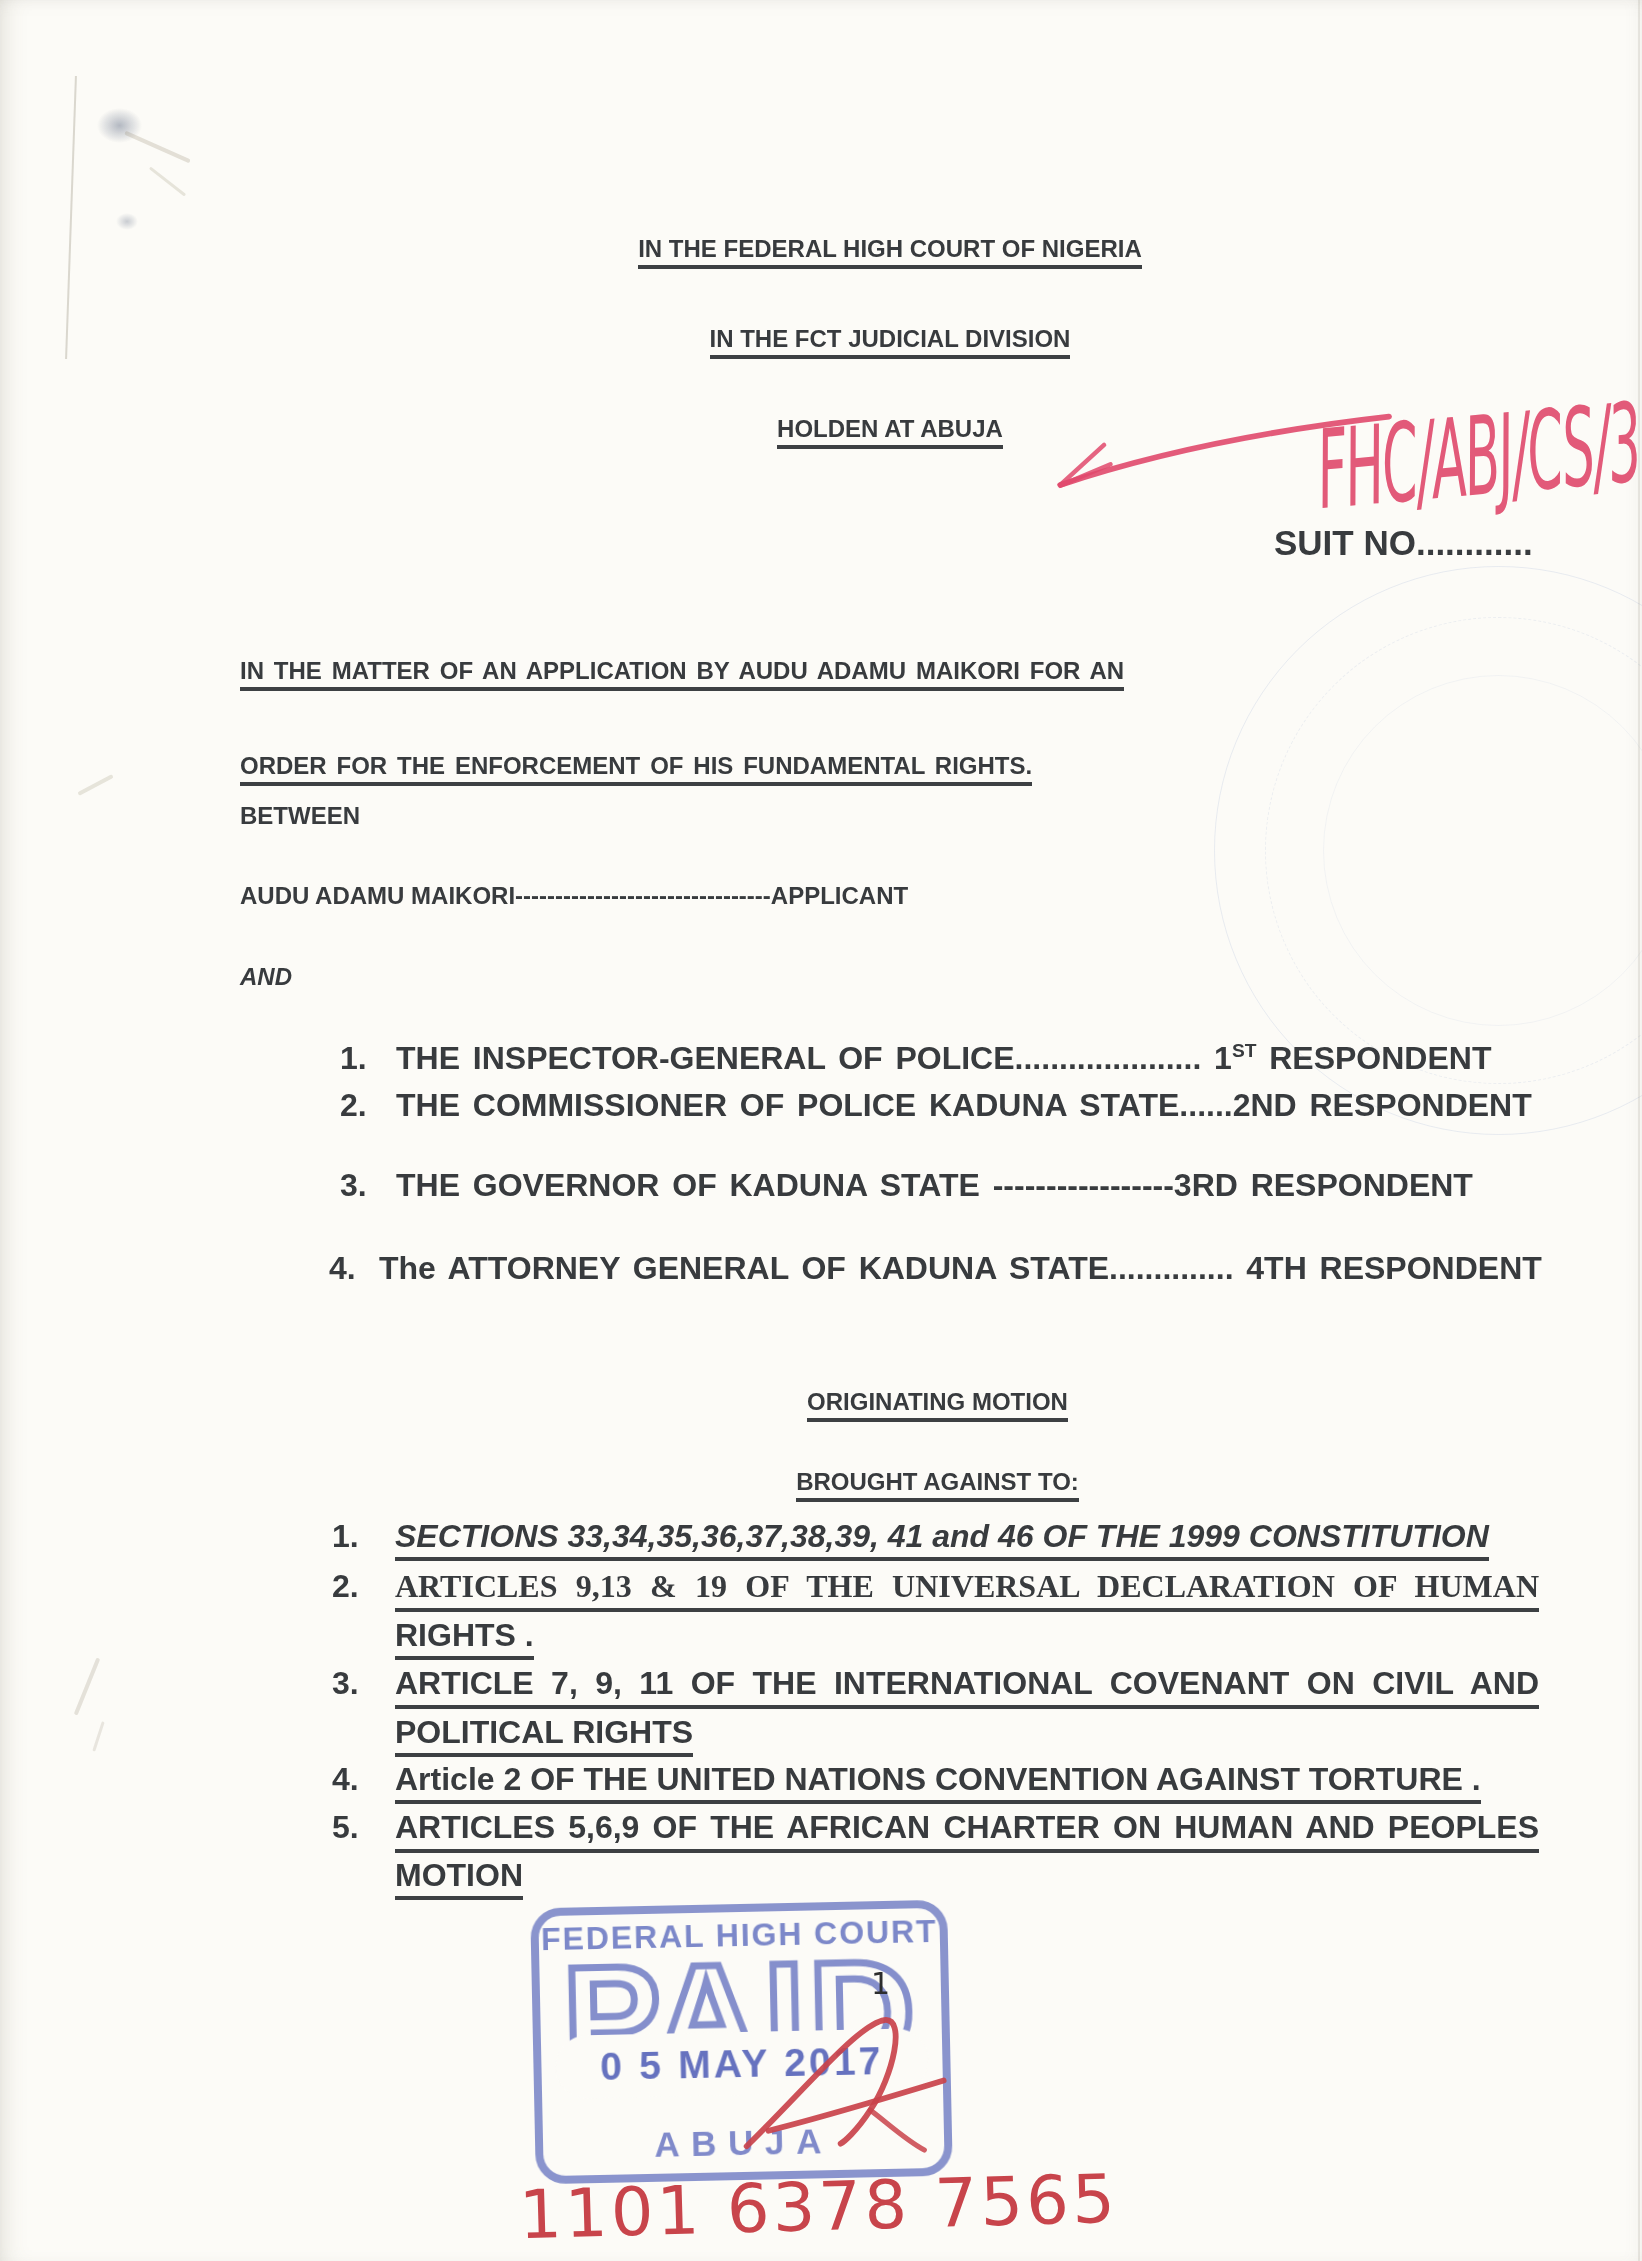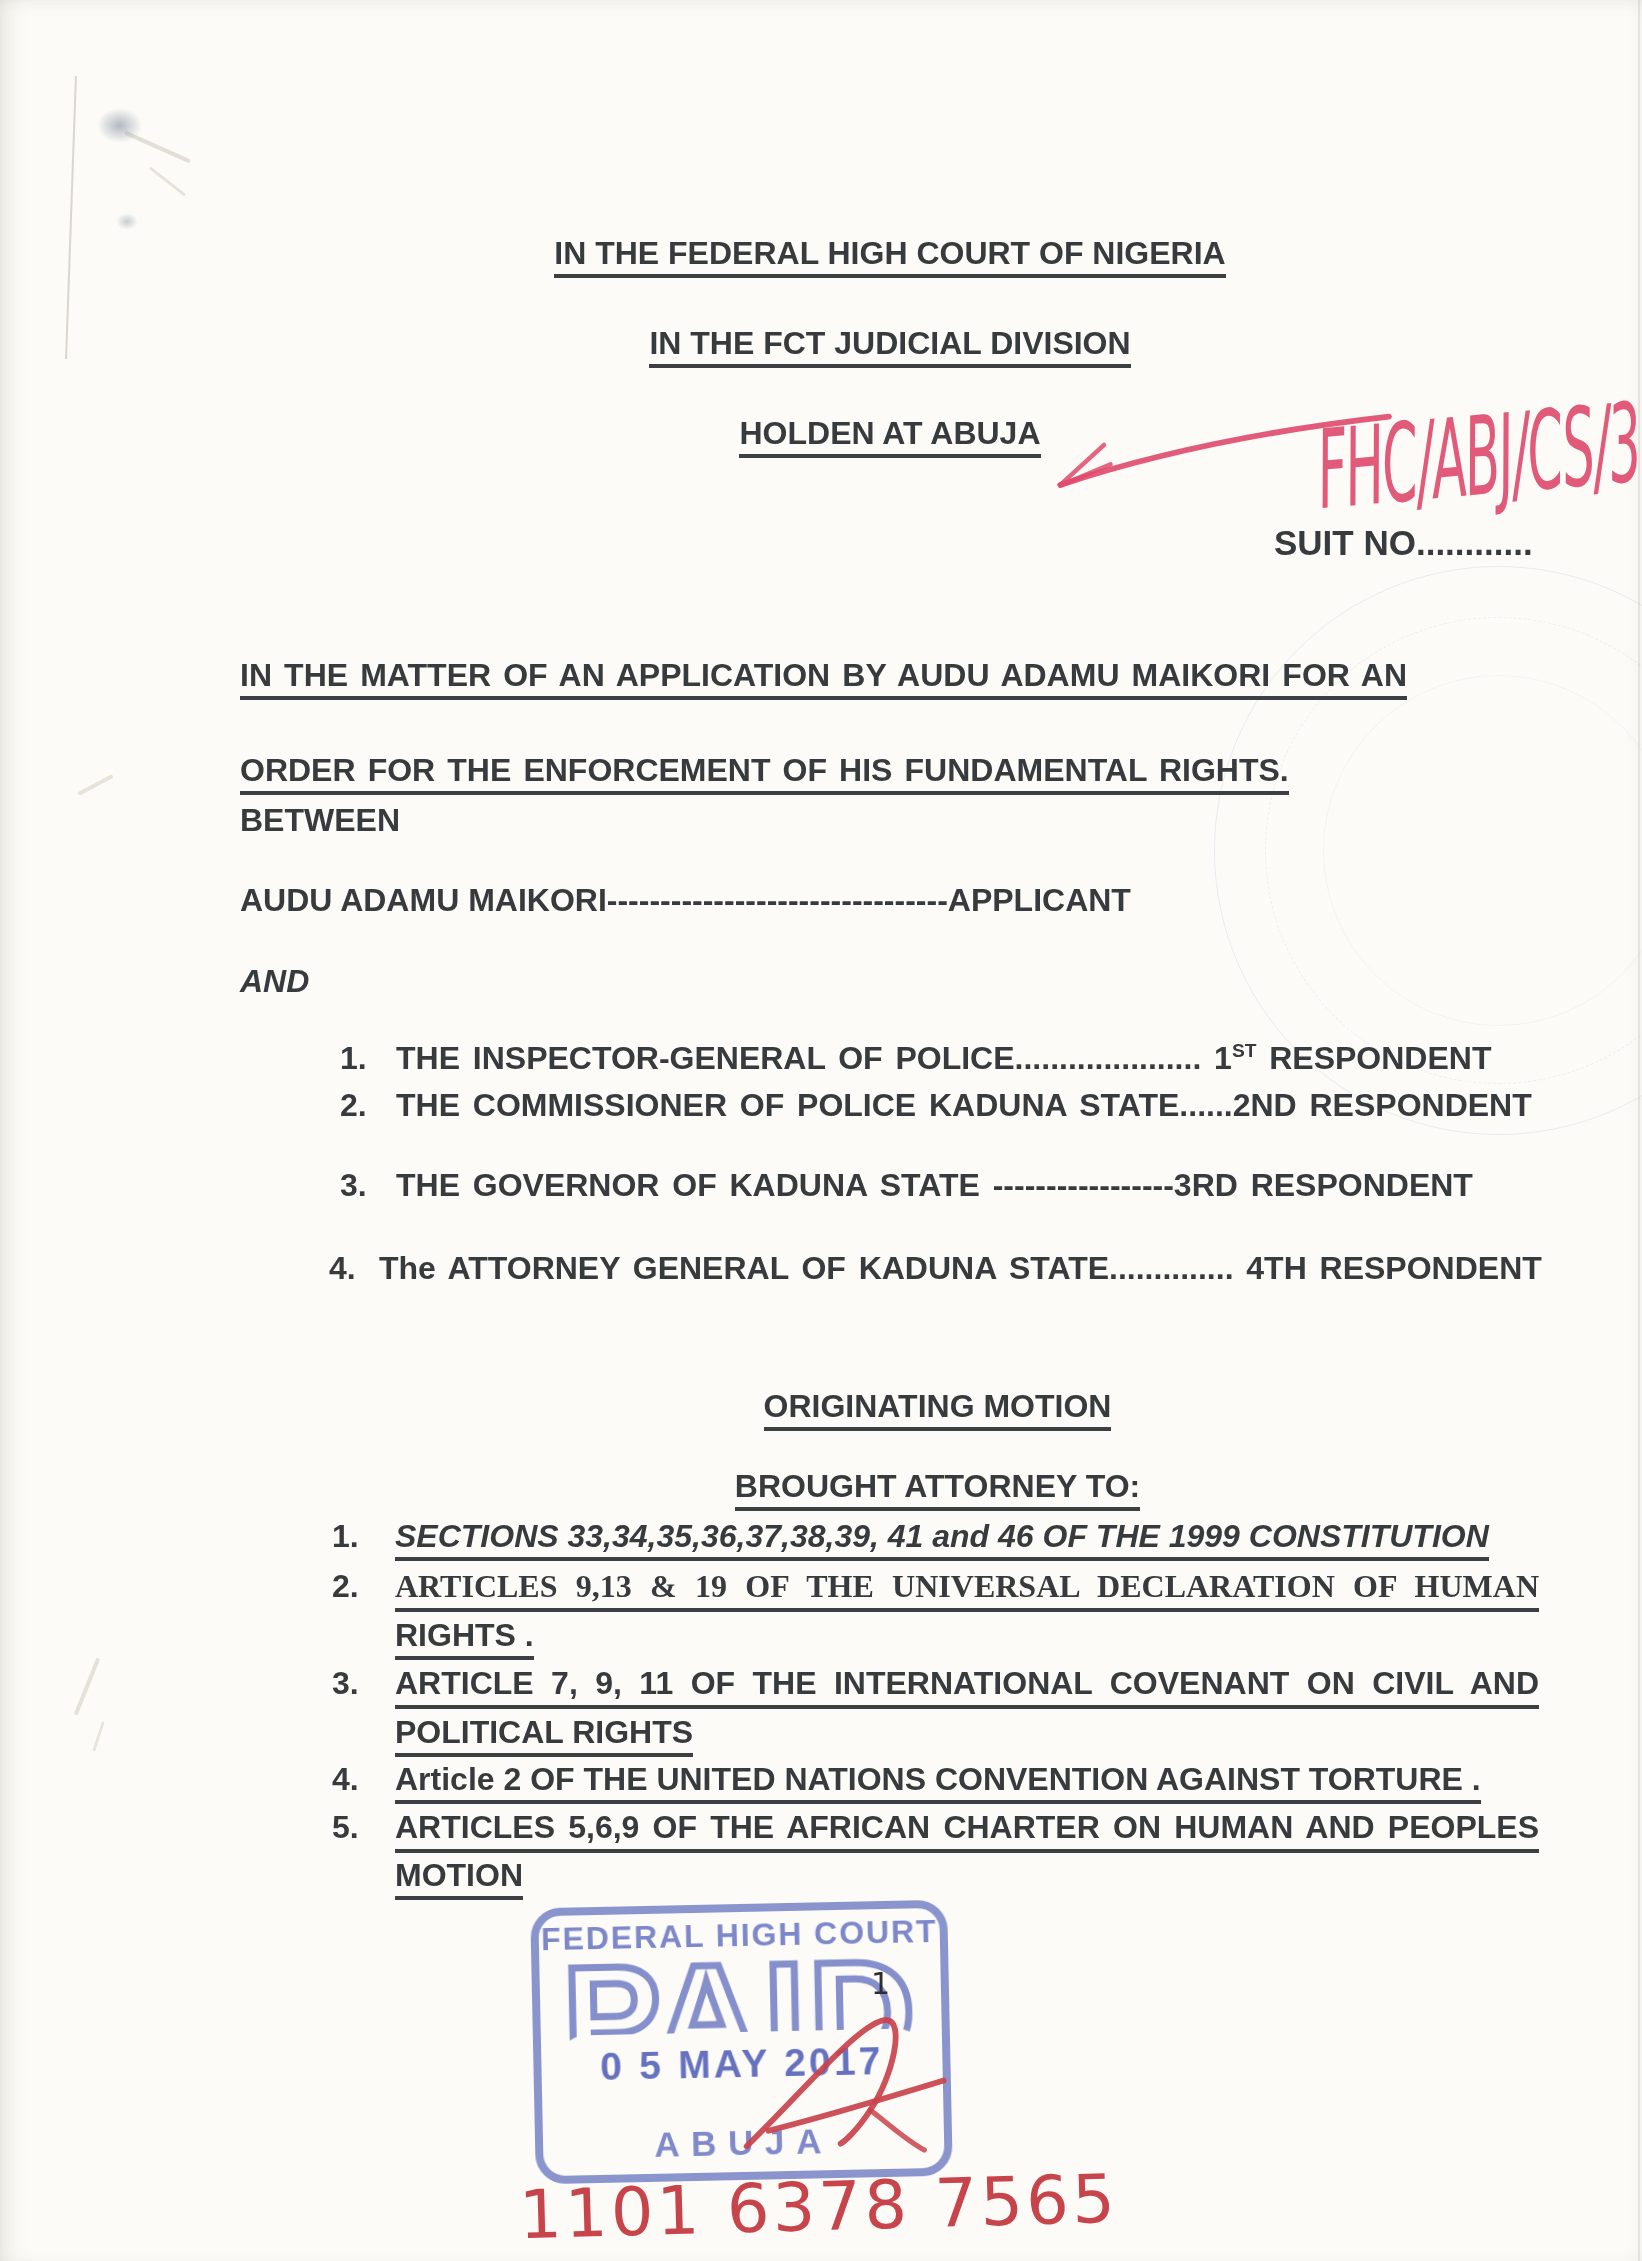--- a/index.html
+++ b/index.html
@@ -7,21 +7,21 @@
     position:relative;
     width:1643px;height:2261px;
     background:#fcfbf7;
     overflow:hidden;
     font-family:"Liberation Sans",sans-serif;
     color:#383b3e;
     box-shadow:inset 18px 0 30px -22px rgba(95,88,70,.28),
                inset -13px 0 22px -17px rgba(110,110,110,.16),
                inset 0 14px 22px -18px rgba(110,110,110,.12);
   }
-  .txt{position:absolute;font-weight:700;font-size:32px;line-height:1.12;white-space:nowrap;letter-spacing:0;}
+  .txt{position:absolute;font-weight:700;font-size:24px;line-height:1.12;white-space:nowrap;letter-spacing:0;}
   .u{border-bottom:4.5px solid #3d4043;padding-bottom:3.2px;}
   .center-col{left:240px;width:1300px;text-align:center;}
   .center-motion{left:335px;width:1205px;text-align:center;}
   .wsp{word-spacing:3.2px;}
 
   
   .rnum{position:absolute;left:340px;font-weight:700;font-size:32px;white-space:nowrap;}
   .rtext{position:absolute;left:396px;font-weight:700;font-size:32px;white-space:nowrap;word-spacing:3.9px;}
   sup{font-size:60%;vertical-align:super;line-height:0;}
 
@@ -120,21 +120,21 @@
   <span class="rnum" style="top:1087px;">2.</span>
   <span class="rtext" style="top:1087px;">THE COMMISSIONER OF POLICE KADUNA STATE......2ND RESPONDENT</span>
 
   <span class="rnum" style="top:1167px;">3.</span>
   <span class="rtext" style="top:1167px;">THE GOVERNOR OF KADUNA STATE -----------------3RD RESPONDENT</span>
 
   <span class="rnum" style="top:1250px;left:329px;">4.</span>
   <span class="rtext" style="top:1250px;left:379px;">The ATTORNEY GENERAL OF KADUNA STATE.............. 4TH RESPONDENT</span>
 
   <div class="txt center-motion" style="top:1389px;"><span class="u">ORIGINATING MOTION</span></div>
-  <div class="txt center-motion" style="top:1469px;"><span class="u">BROUGHT ATTORNEY TO:</span></div>
+  <div class="txt center-motion" style="top:1469px;"><span class="u">BROUGHT AGAINST TO:</span></div>
 
   <span class="gnum" style="top:1518px;">1.</span>
   <div class="gline" style="top:1518px;font-style:italic;"><span class="u">SECTIONS 33,34,35,36,37,38,39, 41 and 46 OF THE 1999 CONSTITUTION</span></div>
 
   <span class="gnum" style="top:1568px;">2.</span>
   <div class="gline jline" style="top:1568px;font-family:Liberation Serif, serif;">ARTICLES 9,13 &amp; 19 OF THE UNIVERSAL DECLARATION OF HUMAN</div>
   <div class="gline" style="top:1617px;"><span class="u">RIGHTS .</span></div>
 
   <span class="gnum" style="top:1665px;">3.</span>
   <div class="gline jline" style="top:1665px;">ARTICLE 7, 9, 11 OF THE INTERNATIONAL COVENANT ON CIVIL AND</div>

